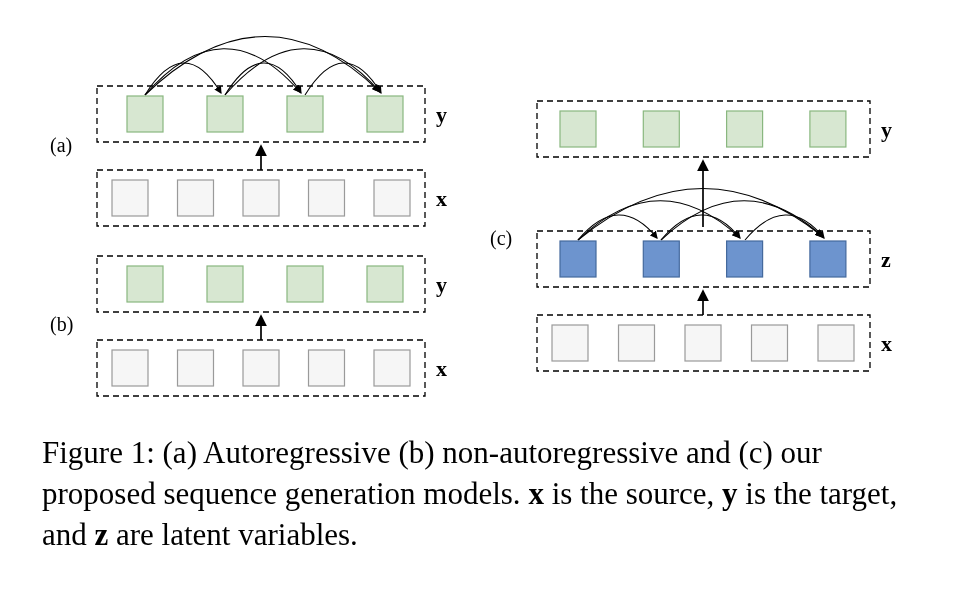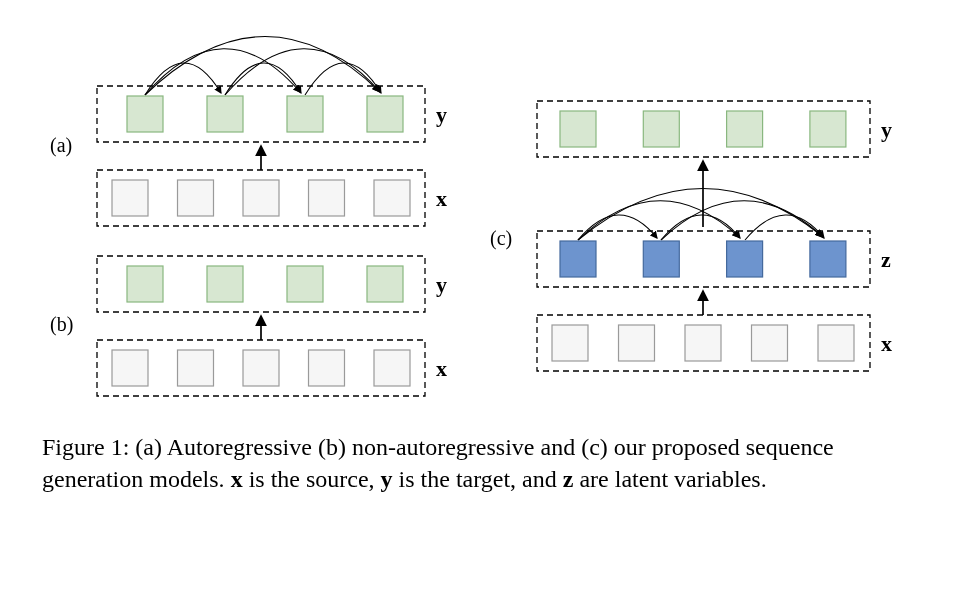--- a/index.html
+++ b/index.html
@@ -6,21 +6,21 @@
   body{width:970px;height:608px;background:#ffffff;font-family:"Liberation Serif",serif;}
   .page{position:relative;width:970px;height:608px;overflow:hidden;background:#ffffff;}
   svg{display:block;}
   svg text{fill:#000000;}
   .dashed-box{fill:none;stroke:#000000;stroke-width:1.3;stroke-dasharray:6 4;}
   .arc{fill:none;stroke:#000000;stroke-width:1.1;}
   .flow-arrow{stroke:#000000;stroke-width:1.7;fill:none;}
   .panel-label{font-family:"Liberation Serif",serif;font-size:20px;}
   .seq-label{font-family:"Liberation Serif",serif;font-size:22px;font-weight:700;}
   .sq{stroke-width:1.2;}
-  .caption{margin:20px 0 0 42px;width:862px;font-size:24px;line-height:1.33;color:#000000;
+  .caption{margin:20px 0 0 42px;width:862px;font-size:31px;line-height:1.33;color:#000000;
            font-family:"Liberation Serif",serif;}
   .caption b{font-weight:700;}
 </style>
 </head>
 <body>
 
 <div class="page">
 
   <svg width="970" height="412" viewBox="0 0 970 412" xmlns="http://www.w3.org/2000/svg">
     <defs>

